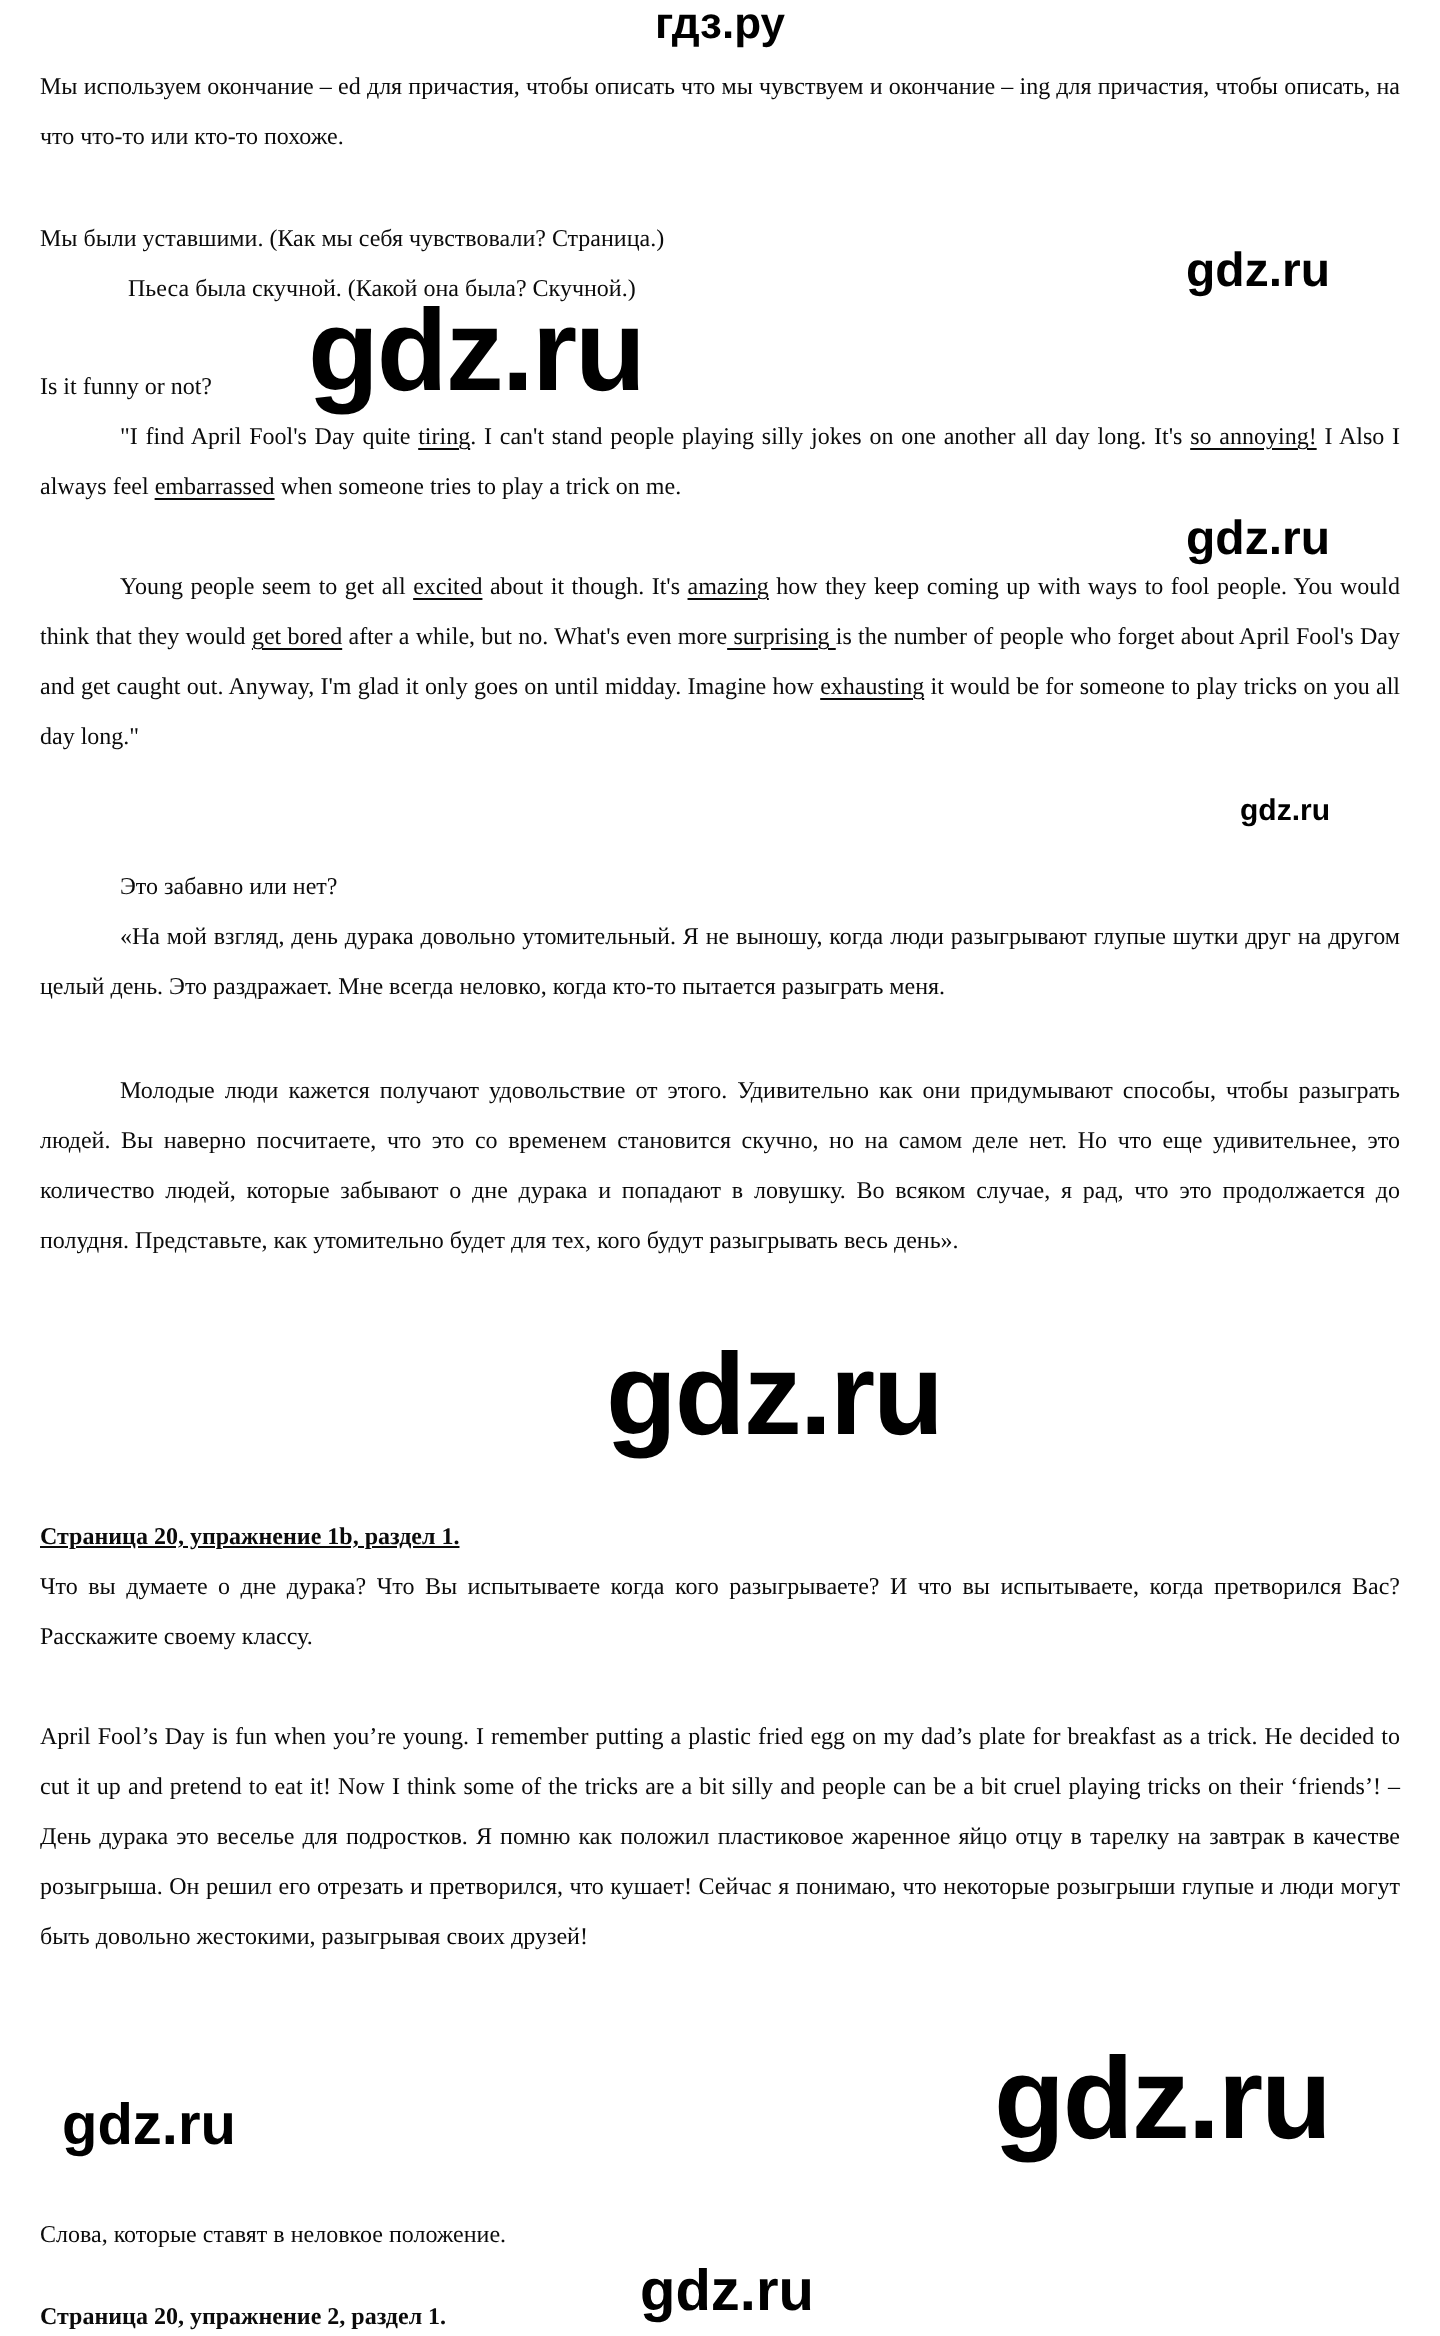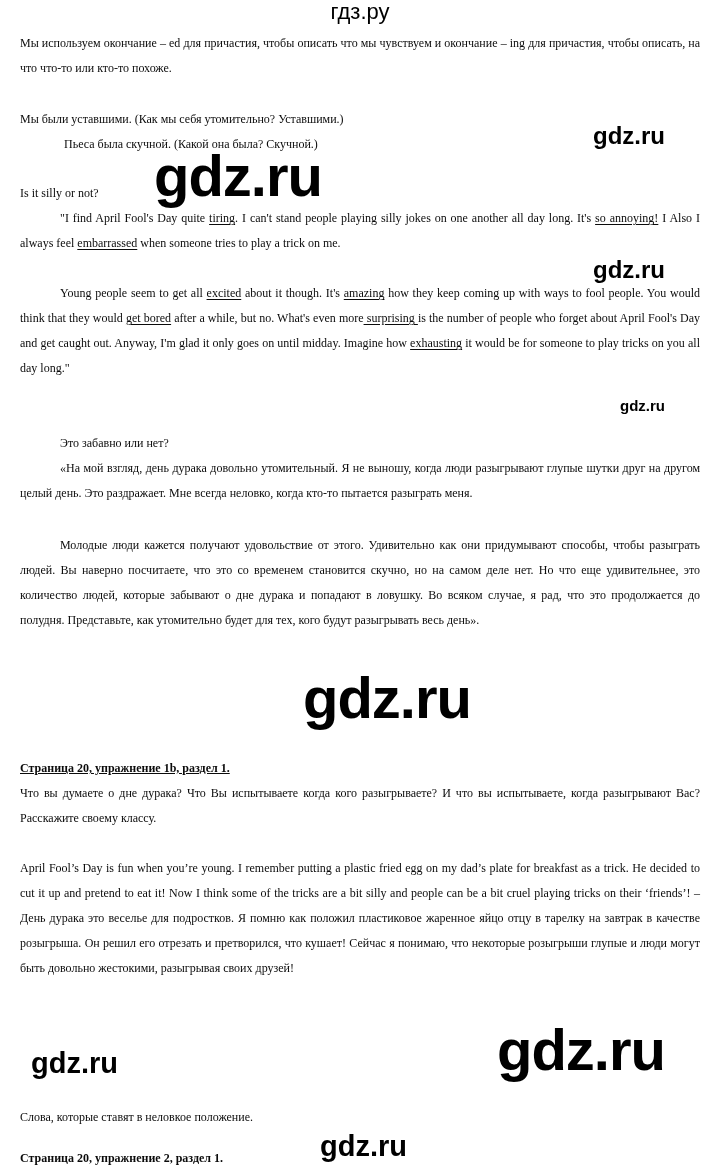--- a/index.html
+++ b/index.html
@@ -12,21 +12,21 @@
     color: #0b0b0b;
     overflow: hidden;
   }
   .page { position: absolute; inset: 0; }
 
   .site-title {
     position: absolute;
     top: 0; left: 0; right: 0;
     text-align: center;
     font-family: "Liberation Sans", "DejaVu Sans", sans-serif;
-    font-weight: 400;
+    font-weight: 700;
     font-size: 22px;
     line-height: 24px;
     color: #000;
   }
 
   .block {
     position: absolute;
     left: 20px;
     width: 680px;
     font-size: 12px;
@@ -54,39 +54,39 @@
 </style>
 </head>
 <body>
 
 <div class="page">
 
   <div class="site-title">гдз.ру</div>
 
   <div class="block just" style="top:31px;">Мы используем окончание – ed для причастия, чтобы описать что мы чувствуем и окончание – ing для причастия, чтобы описать, на что что-то или кто-то похоже.</div>
 
-  <div class="block" style="top:107px;">Мы были уставшими. (Как мы себя утомительно? Уставшими.)</div>
+  <div class="block" style="top:107px;">Мы были уставшими. (Как мы себя чувствовали? Страница.)</div>
 
   <div class="block" style="top:132px;margin-left:44px;">Пьеса была скучной. (Какой она была? Скучной.)</div>
 
-  <div class="block" style="top:181px;">Is it silly or not?</div>
+  <div class="block" style="top:181px;">Is it funny or not?</div>
 
   <div class="block just ind" style="top:206px;"><span>"I find April Fool's Day quite </span><u>tiring</u><span>. I can't stand people playing silly jokes on one another all day long. It's </span><u>so annoying!</u><span> I Also I always feel </span><u>embarrassed</u><span> when someone tries to play a trick on me.</span></div>
 
   <div class="block just ind" style="top:281px;"><span>Young people seem to get all </span><u>excited</u><span> about it though. It's </span><u>amazing</u><span> how they keep coming up with ways to fool people. You would think that they would </span><u>get bored</u><span> after a while, but no. What's even more</span><u> surprising </u><span>is the number of people who forget about April Fool's Day and get caught out. Anyway, I'm glad it only goes on until midday. Imagine how </span><u>exhausting</u><span> it would be for someone to play tricks on you all day long."</span></div>
 
   <div class="block just ind" style="top:456px;">«На мой взгляд, день дурака довольно утомительный. Я не выношу, когда люди разыгрывают глупые шутки друг на другом целый день. Это раздражает. Мне всегда неловко, когда кто-то пытается разыграть меня.</div>
 
   <div class="block ind" style="top:431px;">Это забавно или нет?</div>
 
   <div class="block just ind" style="top:533px;">Молодые люди кажется получают удовольствие от этого. Удивительно как они придумывают способы, чтобы разыграть людей. Вы наверно посчитаете, что это со временем становится скучно, но на самом деле нет. Но что еще удивительнее, это количество людей, которые забывают о дне дурака и попадают в ловушку. Во всяком случае, я рад, что это продолжается до полудня. Представьте, как утомительно будет для тех, кого будут разыгрывать весь день».</div>
 
   <div class="block head" style="top:756px;text-decoration:underline;">Страница 20, упражнение 1b, раздел 1.</div>
 
-  <div class="block just" style="top:781px;">Что вы думаете о дне дурака? Что Вы испытываете когда кого разыгрываете? И что вы испытываете, когда разыгрывают Вас? Расскажите своему классу.</div>
+  <div class="block just" style="top:781px;">Что вы думаете о дне дурака? Что Вы испытываете когда кого разыгрываете? И что вы испытываете, когда претворился Вас? Расскажите своему классу.</div>
 
   <div class="block just" style="top:856px;">April Fool’s Day is fun when you’re young. I remember putting a plastic fried egg on my dad’s plate for breakfast as a trick. He decided to cut it up and pretend to eat it! Now I think some of the tricks are a bit silly and people can be a bit cruel playing tricks on their ‘friends’! – День дурака это веселье для подростков. Я помню как положил пластиковое жаренное яйцо отцу в тарелку на завтрак в качестве розыгрыша. Он решил его отрезать и претворился, что кушает! Сейчас я понимаю, что некоторые розыгрыши глупые и люди могут быть довольно жестокими, разыгрывая своих друзей!</div>
 
   <div class="block head" style="top:1146px;font-family:Liberation Serif, serif;">Страница 20, упражнение 2, раздел 1.</div>
 
   <div class="block" style="top:1105px;">Слова, которые ставят в неловкое положение.</div>
 
   <div class="wm wm-sm" style="left:593px; top:124px;">gdz.ru</div>
 
   <div class="wm wm-lg" style="left:154px; top:147px;">gdz.ru</div>

